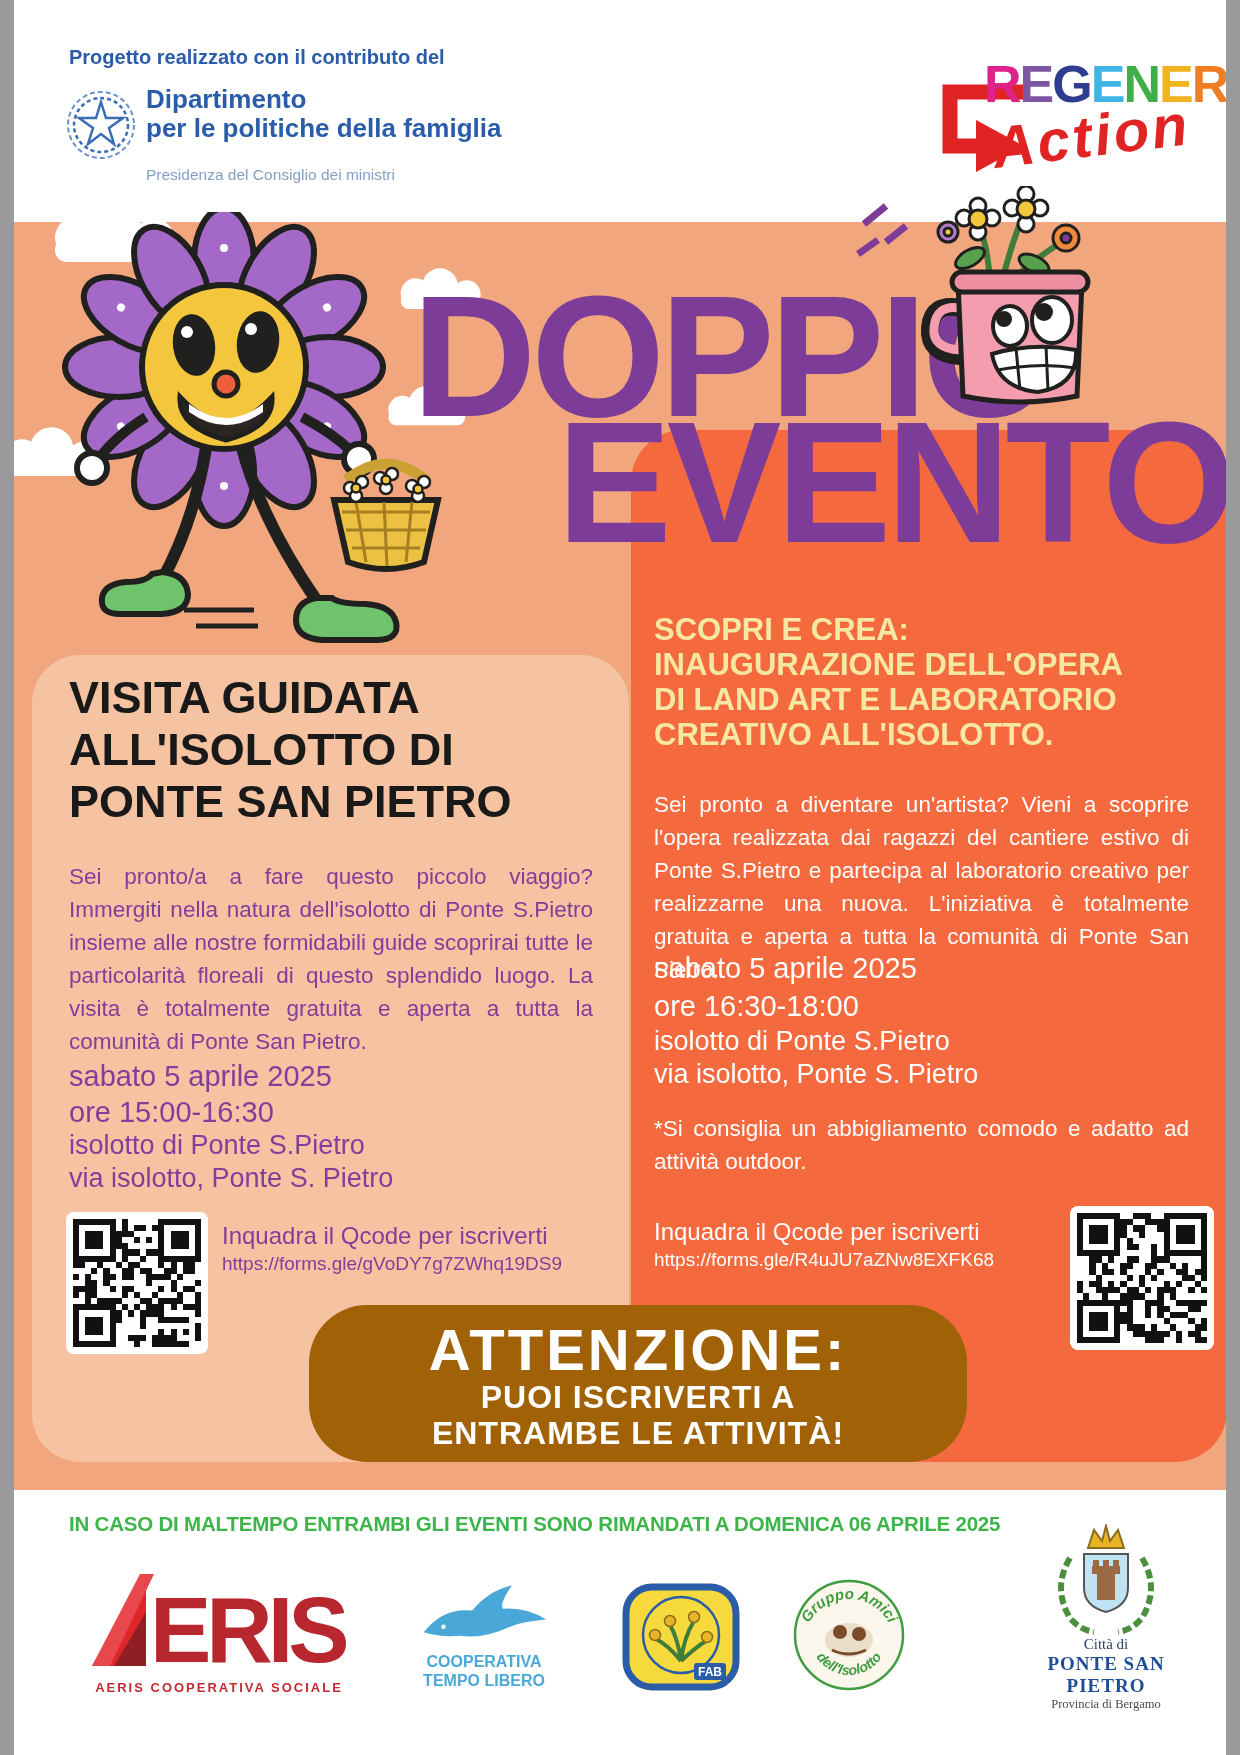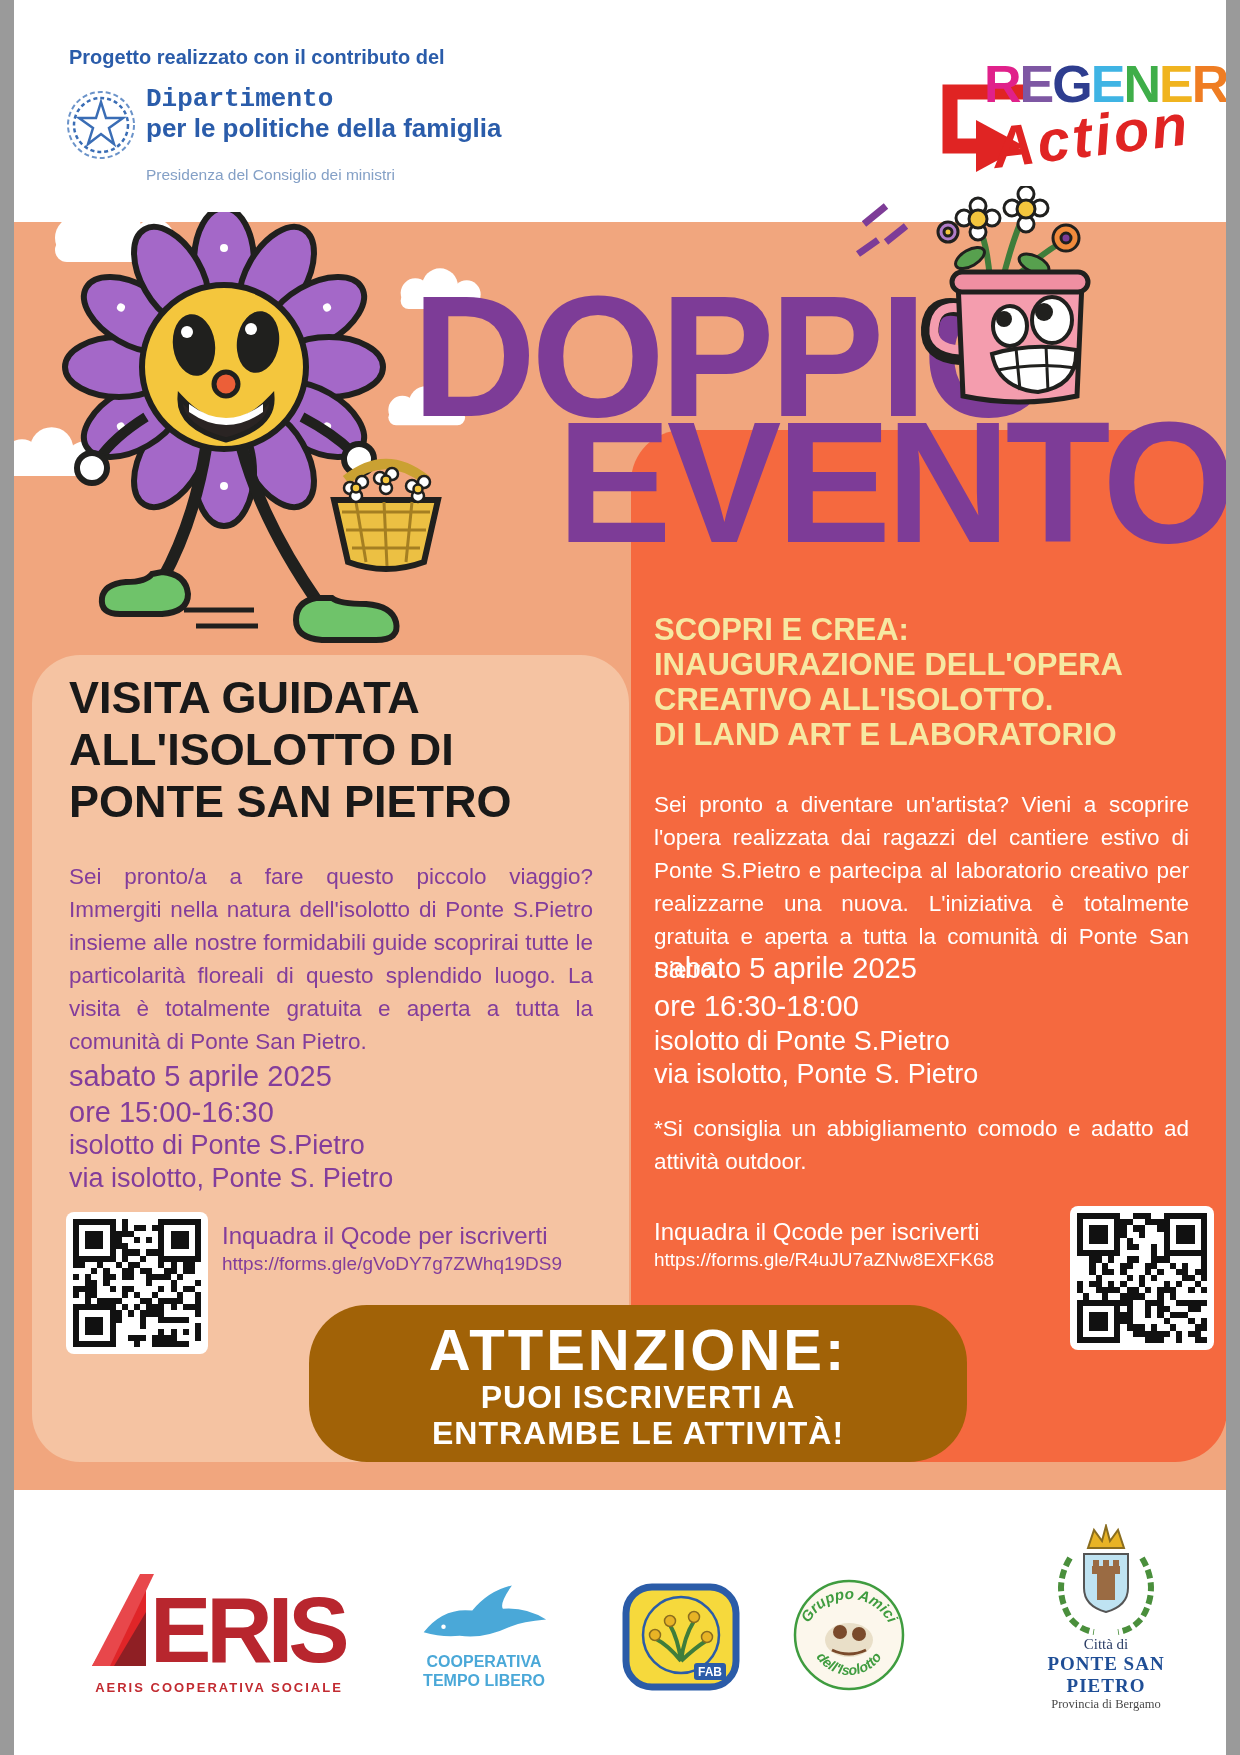--- a/index.html
+++ b/index.html
@@ -1,21 +1,21 @@
 <!DOCTYPE html>
 <html><head>
 <meta charset="utf-8">
 <style>
   html,body{margin:0;padding:0;background:#9a9a9a;}
   .page{position:relative;width:1212px;height:1755px;margin:0 auto;background:#ffffff;
         overflow:hidden;font-family:"Liberation Sans",sans-serif;}
   .abs{position:absolute;}
   
   .funding{left:55px;top:46px;font-size:20px;font-weight:bold;color:#2a5caa;}
-  .dept1{left:132px;top:84px;font-size:26px;font-weight:bold;color:#2a5caa;font-family:Liberation Mono, monospace;}
+  .dept1{left:132px;top:84px;font-size:26px;font-weight:bold;color:#2a5caa;}
   .dept2{left:132px;top:113px;font-size:26px;font-weight:bold;color:#2a5caa;}
   .dept3{left:132px;top:146px;font-size:15.5px;color:#84a0c6;margin-top:20px;}
   .regener{left:920px;top:52px;width:310px;height:135px;}
   .regener-letters{position:absolute;left:50px;top:2px;white-space:nowrap;}
   .regener-letters span{display:inline-block;font-size:52px;font-weight:bold;letter-spacing:-2px;}
   .action-word{position:absolute;left:58px;top:50px;font-size:58px;font-weight:bold;font-style:italic;
                color:#e02423;transform:rotate(-7deg);letter-spacing:3px;}
   
   .salmon{left:0;top:222px;width:1240px;height:1268px;background:#f1a67e;}
   .left-panel{left:18px;top:655px;width:597px;height:807px;background:#f5c3a2;border-radius:48px;z-index:2;}
@@ -375,22 +375,22 @@
         <rect x="0" y="14" width="7" height="7"></rect>
         <rect x="1" y="15" width="5" height="5" fill="#fff"></rect>
         <rect x="2" y="16" width="3" height="3" fill="#111"></rect>
       </svg></div>
   <div class="abs caption purple" style="left:208px;top:1222px">Inquadra il Qcode per iscriverti</div>
   <div class="abs url purple" style="left:208px;top:1253px">https://forms.gle/gVoDY7g7ZWhq19DS9</div>
 
   <div class="abs orange-head">
     <div>SCOPRI E CREA:</div>
     <div>INAUGURAZIONE DELL'OPERA</div>
+    <div>DI LAND ART E LABORATORIO</div>
     <div>CREATIVO ALL'ISOLOTTO.</div>
-    <div>DI LAND ART E LABORATORIO</div>
   </div>
   <div class="abs para right-para">Sei pronto a diventare un'artista? Vieni a scoprire l'opera realizzata dai ragazzi del cantiere estivo di Ponte S.Pietro e partecipa al laboratorio creativo per realizzarne una nuova. L'iniziativa è totalmente gratuita e aperta a tutta la comunità di Ponte San Pietro.</div>
   <div class="abs date-line white" style="left:640px;top:952px">sabato 5 aprile 2025</div>
   <div class="abs date-line white" style="left:640px;top:990px">ore 16:30-18:00</div>
   <div class="abs loc-line white" style="left:640px;top:1026px">isolotto di Ponte S.Pietro</div>
   <div class="abs loc-line white" style="left:640px;top:1059px">via isolotto, Ponte S. Pietro</div>
   <div class="abs para note">*Si consiglia un abbigliamento comodo e adatto ad attività outdoor.</div>
   <div class="abs caption white" style="left:640px;top:1218px">Inquadra il Qcode per iscriverti</div>
   <div class="abs url white" style="left:640px;top:1249px">https://forms.gle/R4uJU7aZNw8EXFK68</div>
   <div class="abs qr" style="left:1056px;top:1206px;width:144px;height:144px"><svg viewBox="0 0 21 21" width="100%" height="100%" shape-rendering="crispEdges" fill="#111">
@@ -538,20 +538,21 @@
         <rect x="1" y="15" width="5" height="5" fill="#fff"></rect>
         <rect x="2" y="16" width="3" height="3" fill="#111"></rect>
       </svg></div>
 
   <div class="abs attn-box">
     <div class="attn-title">ATTENZIONE:</div>
     <div class="attn-line">PUOI ISCRIVERTI A</div>
     <div class="attn-line">ENTRAMBE LE ATTIVITÀ!</div>
   </div>
 
+  <div class="abs notice">IN CASO DI MALTEMPO ENTRAMBI GLI EVENTI SONO RIMANDATI A DOMENICA 06 APRILE 2025</div>
 
   <div class="abs" style="left:70px;top:1568px;width:270px">
     <svg width="270" height="108" viewBox="0 0 270 108">
       <polygon points="8,98 62,6 62,98" fill="#e02528"></polygon>
       <polygon points="30,98 62,44 62,98" fill="#8f1f24"></polygon>
       <polygon points="8,98 26,98 70,6 56,6" fill="#e8474b"></polygon>
       <text x="66" y="94" font-size="92" font-weight="bold" letter-spacing="-5" fill="#b8262e">ERIS</text>
     </svg>
     <div class="logo-caption">AERIS COOPERATIVA SOCIALE</div>
   </div>

